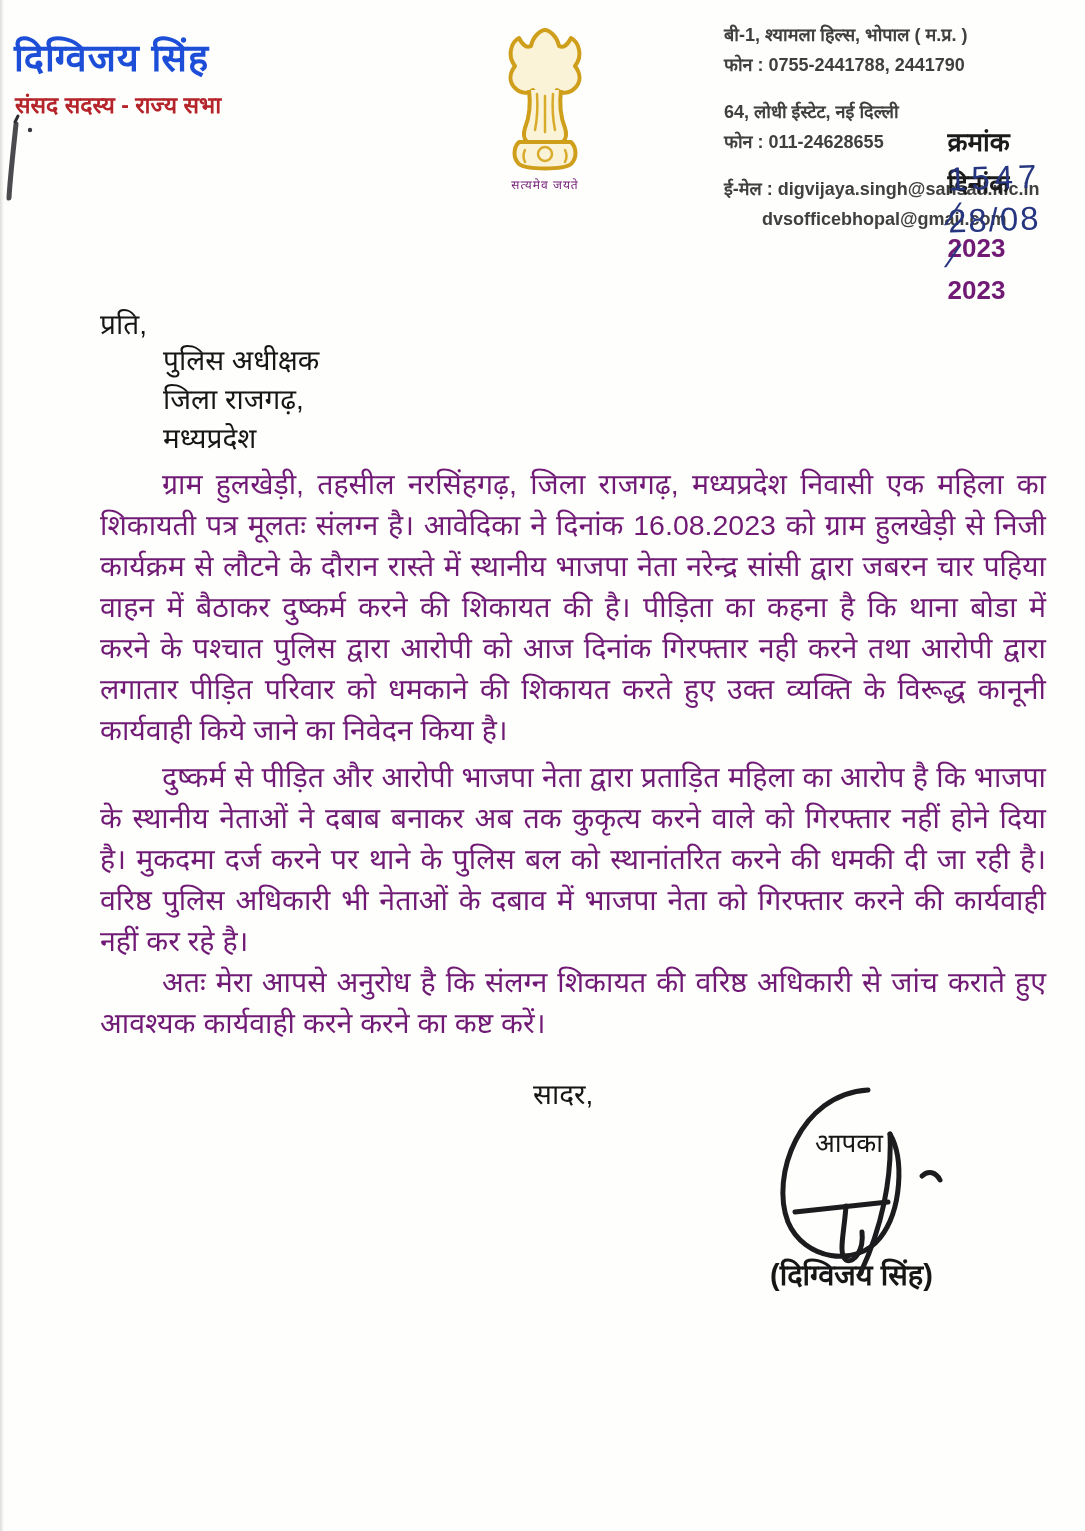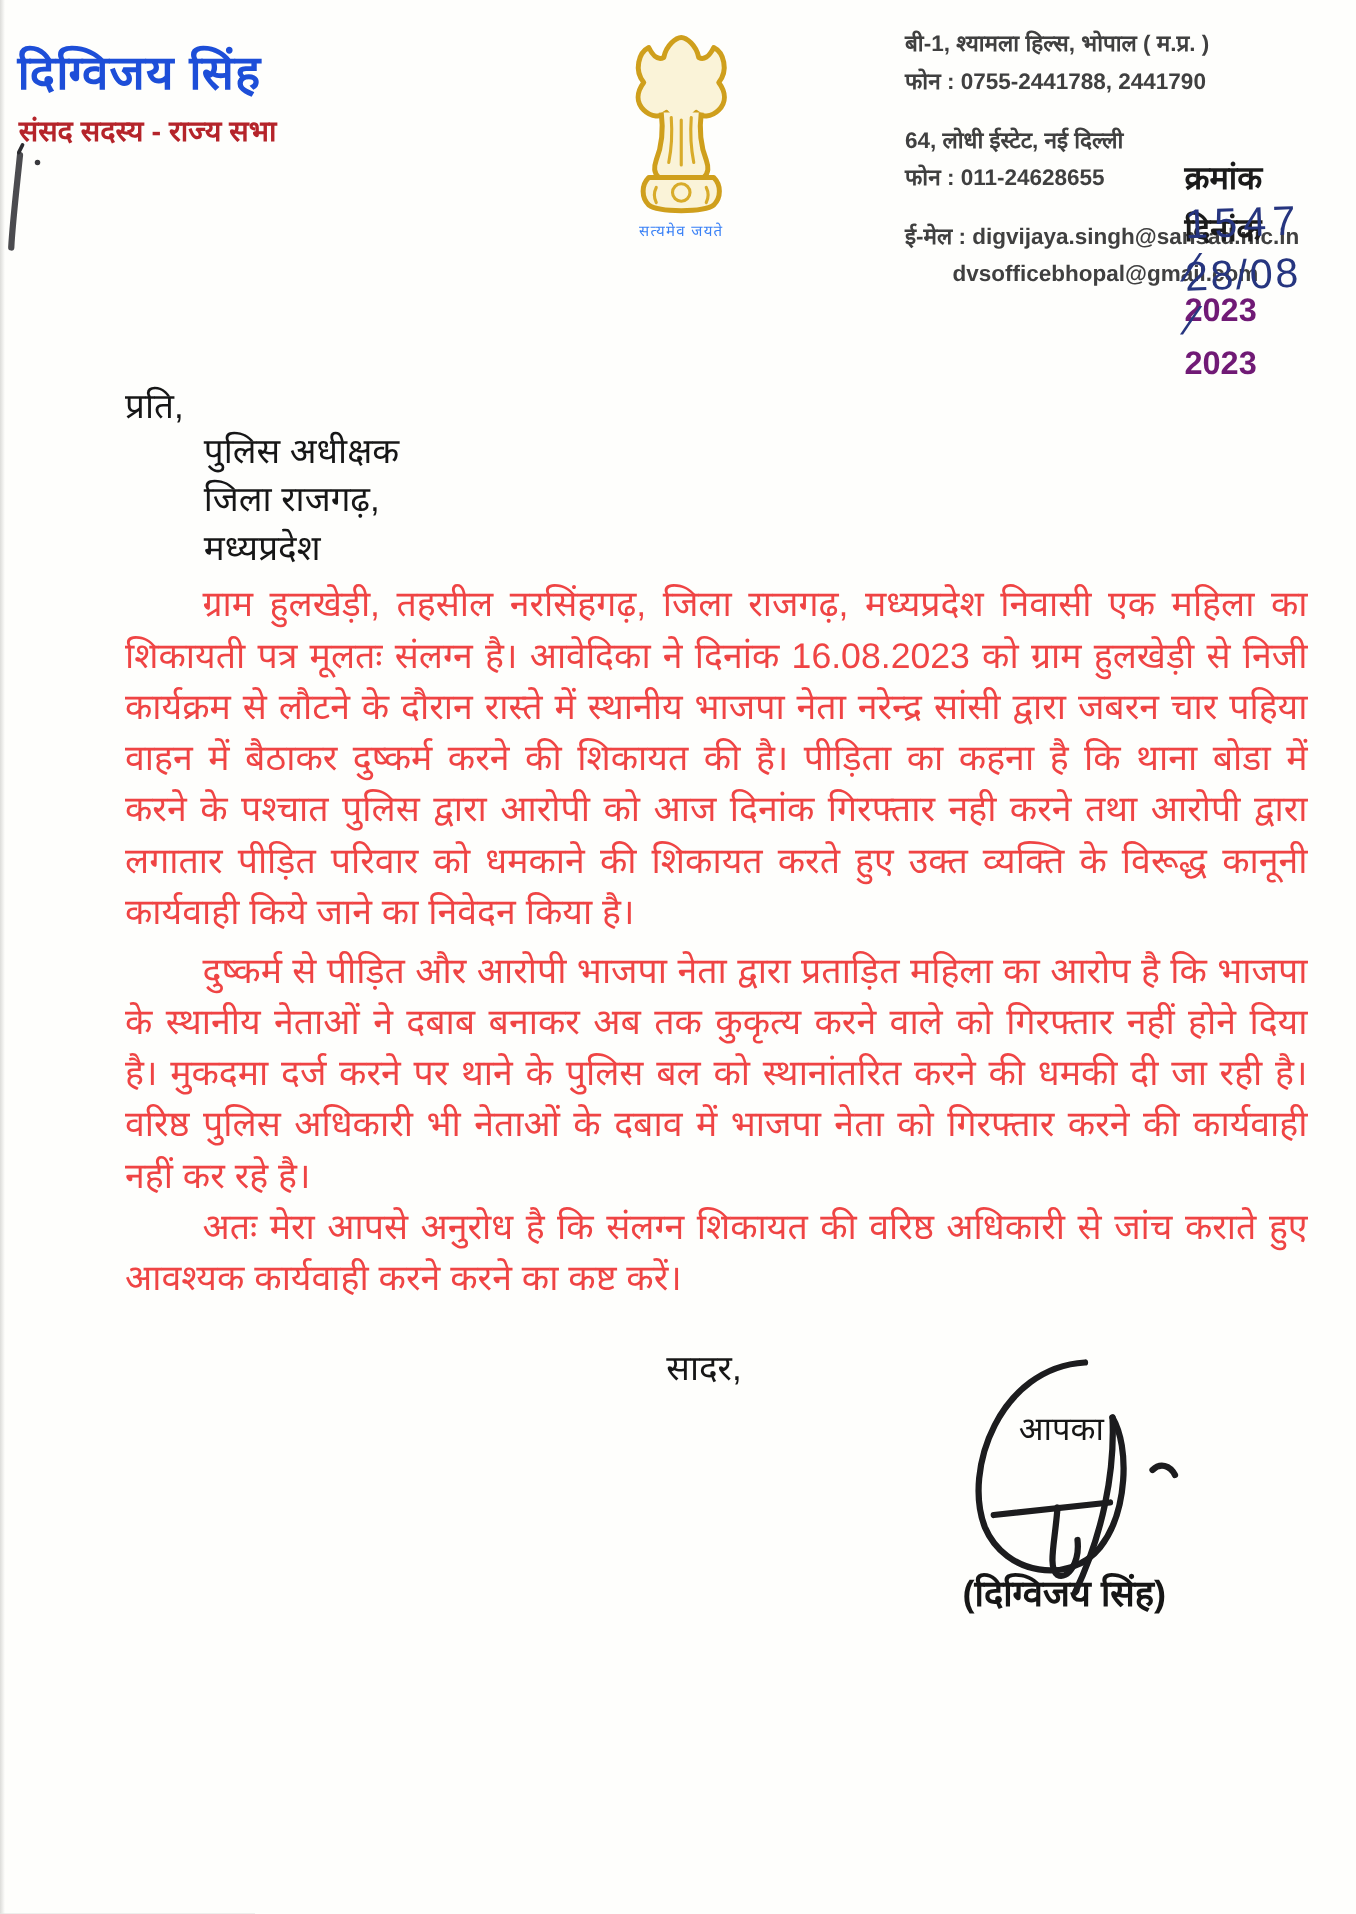--- a/index.html
+++ b/index.html
@@ -10,21 +10,21 @@
   }
   .edge-shade{position:absolute;left:0;top:0;width:4px;height:100%;
     background:linear-gradient(to right,rgba(120,120,115,.25),rgba(120,120,115,0));}
 
   
   .lh-name{position:absolute;left:14px;top:30px;font-size:38px;font-weight:bold;color:#1d4ed8;letter-spacing:1px;}
   .lh-desig{position:absolute;left:15px;top:88px;font-size:23px;font-weight:bold;color:#b5242a;}
 
   .emblem{position:absolute;left:470px;top:26px;width:150px;text-align:center;}
   .emblem svg{display:block;margin:0 auto;}
-  .emblem-motto{font-size:12px;color:#3b82f6;margin-top:2px;letter-spacing:1px;}
+  .emblem-motto{font-size:12px;color:#701a75;margin-top:2px;letter-spacing:1px;}
 
   .contact{position:absolute;left:724px;top:20px;width:330px;
     font-size:18px;font-weight:bold;color:#404040;line-height:30px;}
   .contact .gap{height:17px;}
   .contact .email2{padding-left:38px;}
 
   
   .ref{position:absolute;right:42px;top:222px;text-align:right;}
   .ref-row{display:flex;justify-content:flex-end;align-items:baseline;height:42px;flex-direction:column;}
   .ref-label{font-size:26px;font-weight:bold;color:#1b1b1b;}
@@ -33,21 +33,21 @@
   .hand-slash{font-size:31px;color:#26357f;font-style:italic;display:inline-block;
     transform:skewX(-12deg);margin-right:4px;}
   .ref-year{font-size:26px;font-weight:bold;color:#701a75;}
 
   
   .addr-salutation{position:absolute;left:100px;top:304px;font-size:28px;font-weight:500;}
   .addr-lines{position:absolute;left:163px;top:341px;font-size:28px;font-weight:500;line-height:39px;}
 
   
   .para{position:absolute;left:100px;width:946px;font-size:28.5px;font-weight:500;
-    color:#ef4444;}
+    color:#701a75;}
   .bl{line-height:41px;text-align:justify;text-align-last:justify;white-space:normal;}
   .bl.last{text-align-last:left;}
   .bl.ind{text-indent:62px;}
   #para1{top:464px;}
   #para2{top:757px;}
   #para3{top:962px;}
 
   .regards{position:absolute;left:533px;top:1074px;font-size:28px;font-weight:500;}
   .yours{position:absolute;left:815px;top:1124px;font-size:26px;font-weight:500;z-index:2;}
   .signer{position:absolute;left:770px;top:1254px;font-size:29px;font-weight:bold;}

